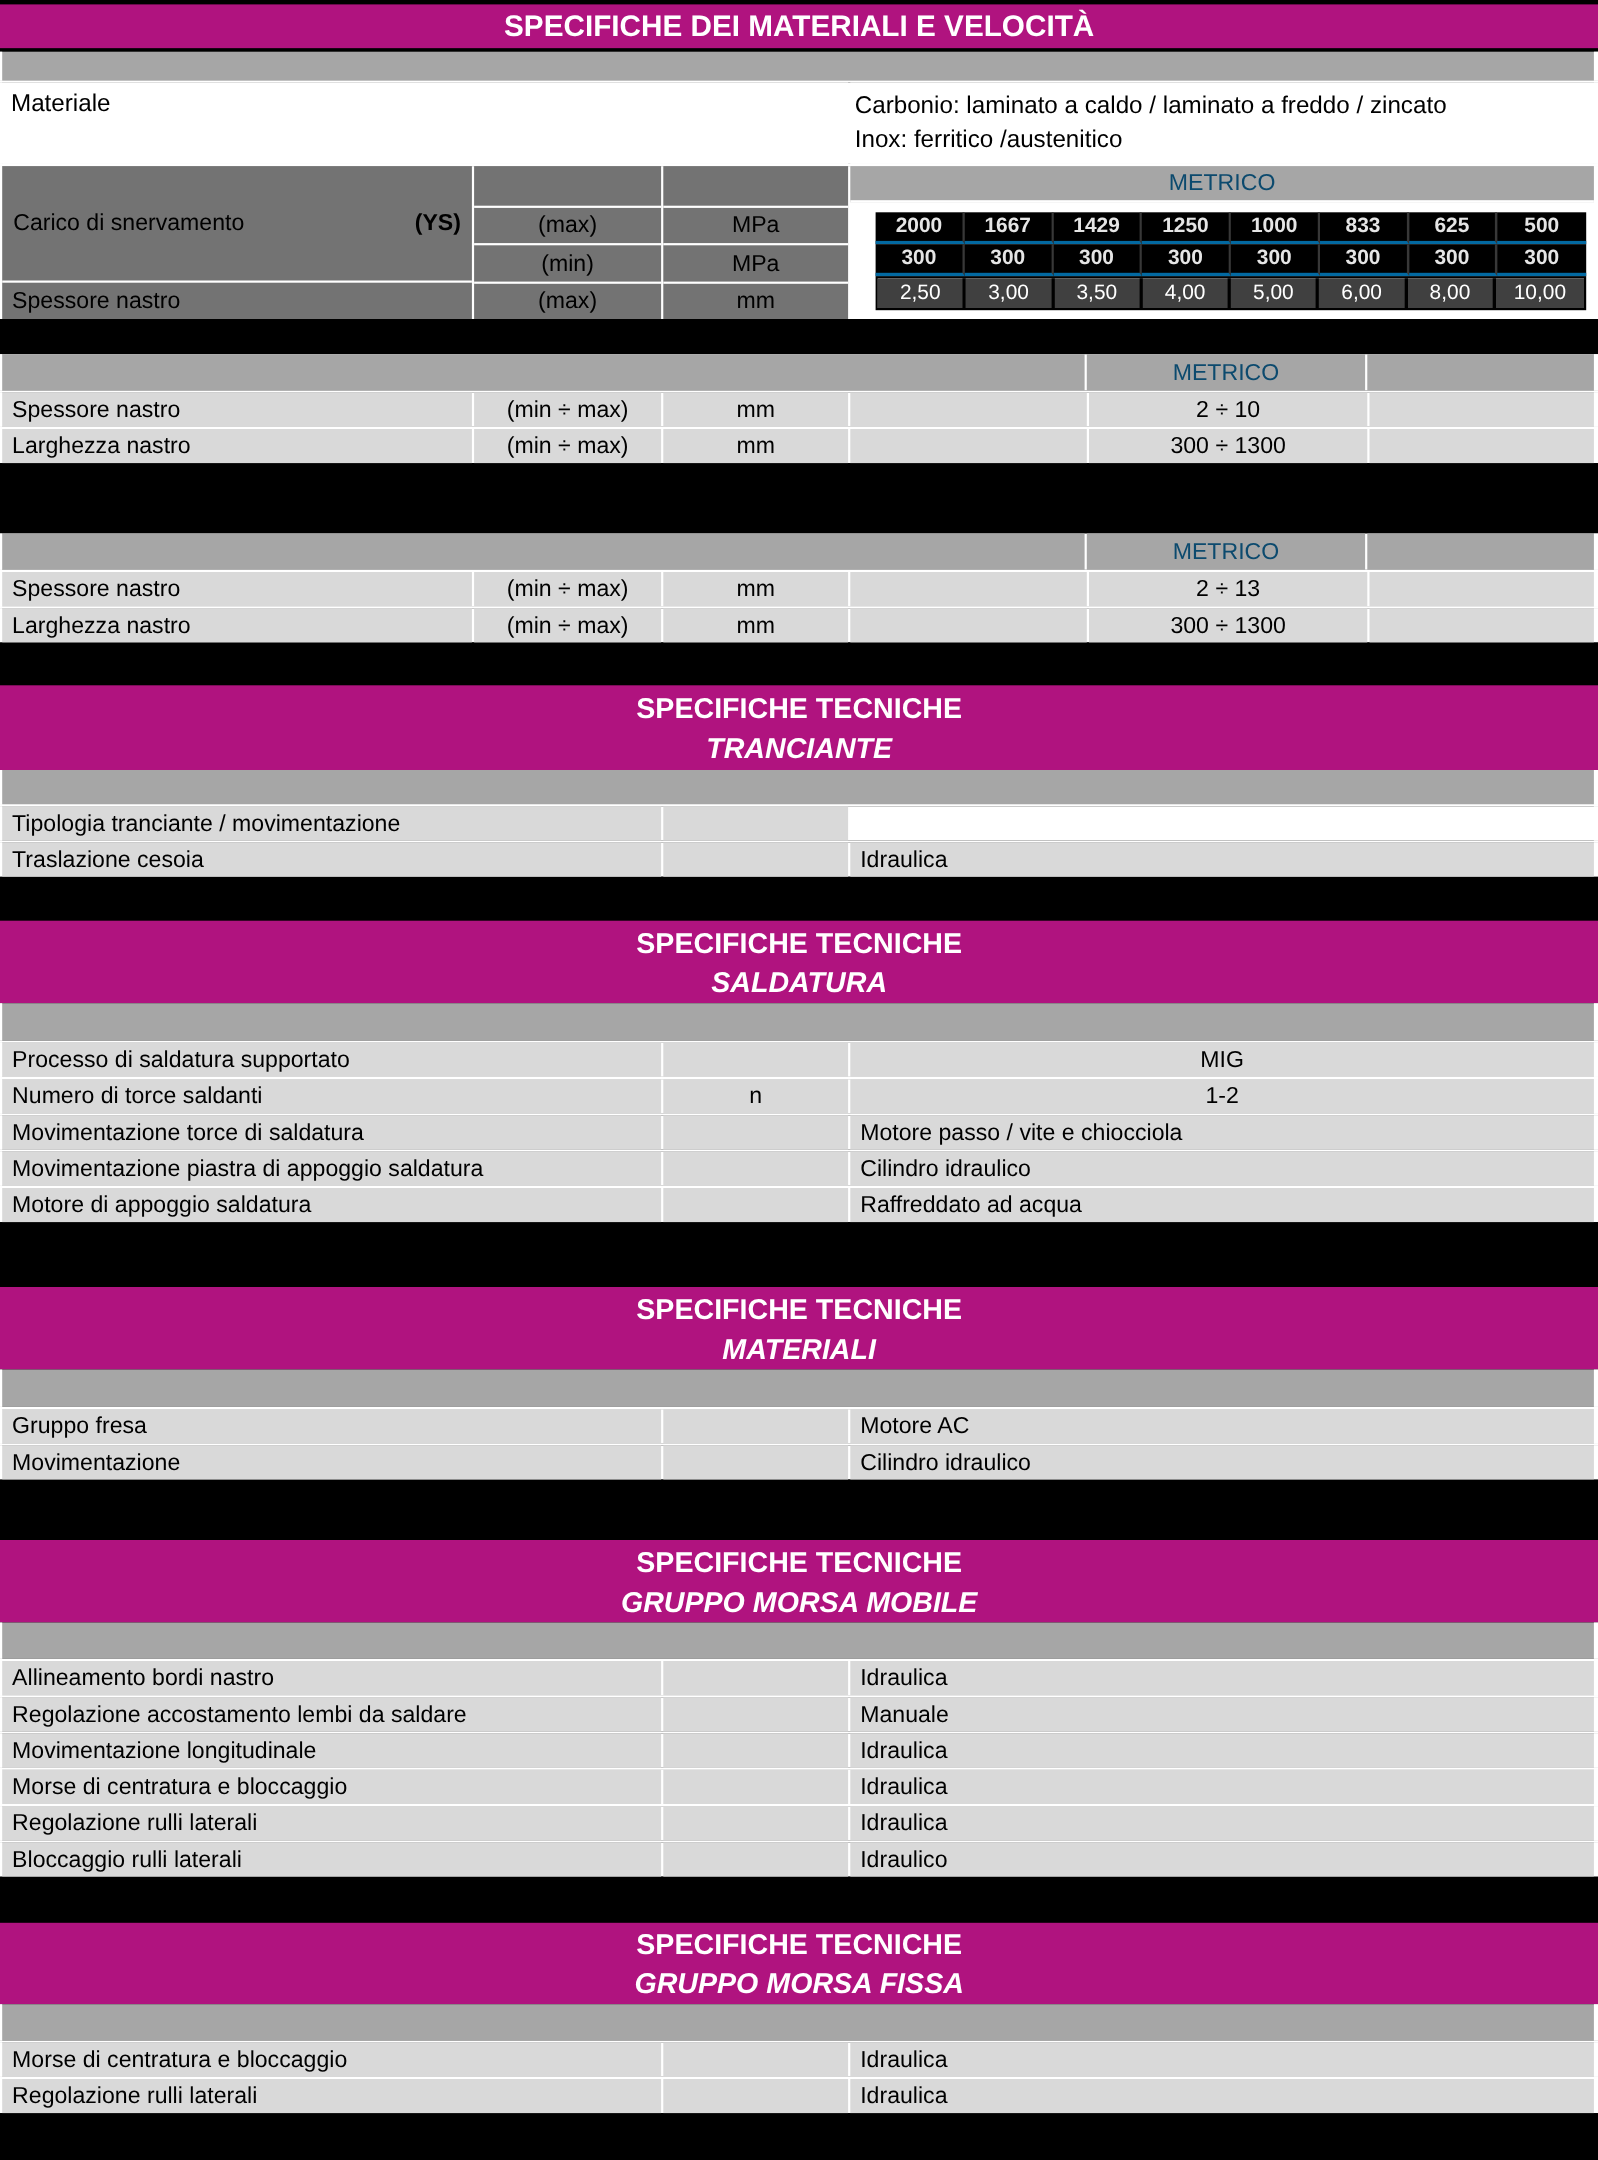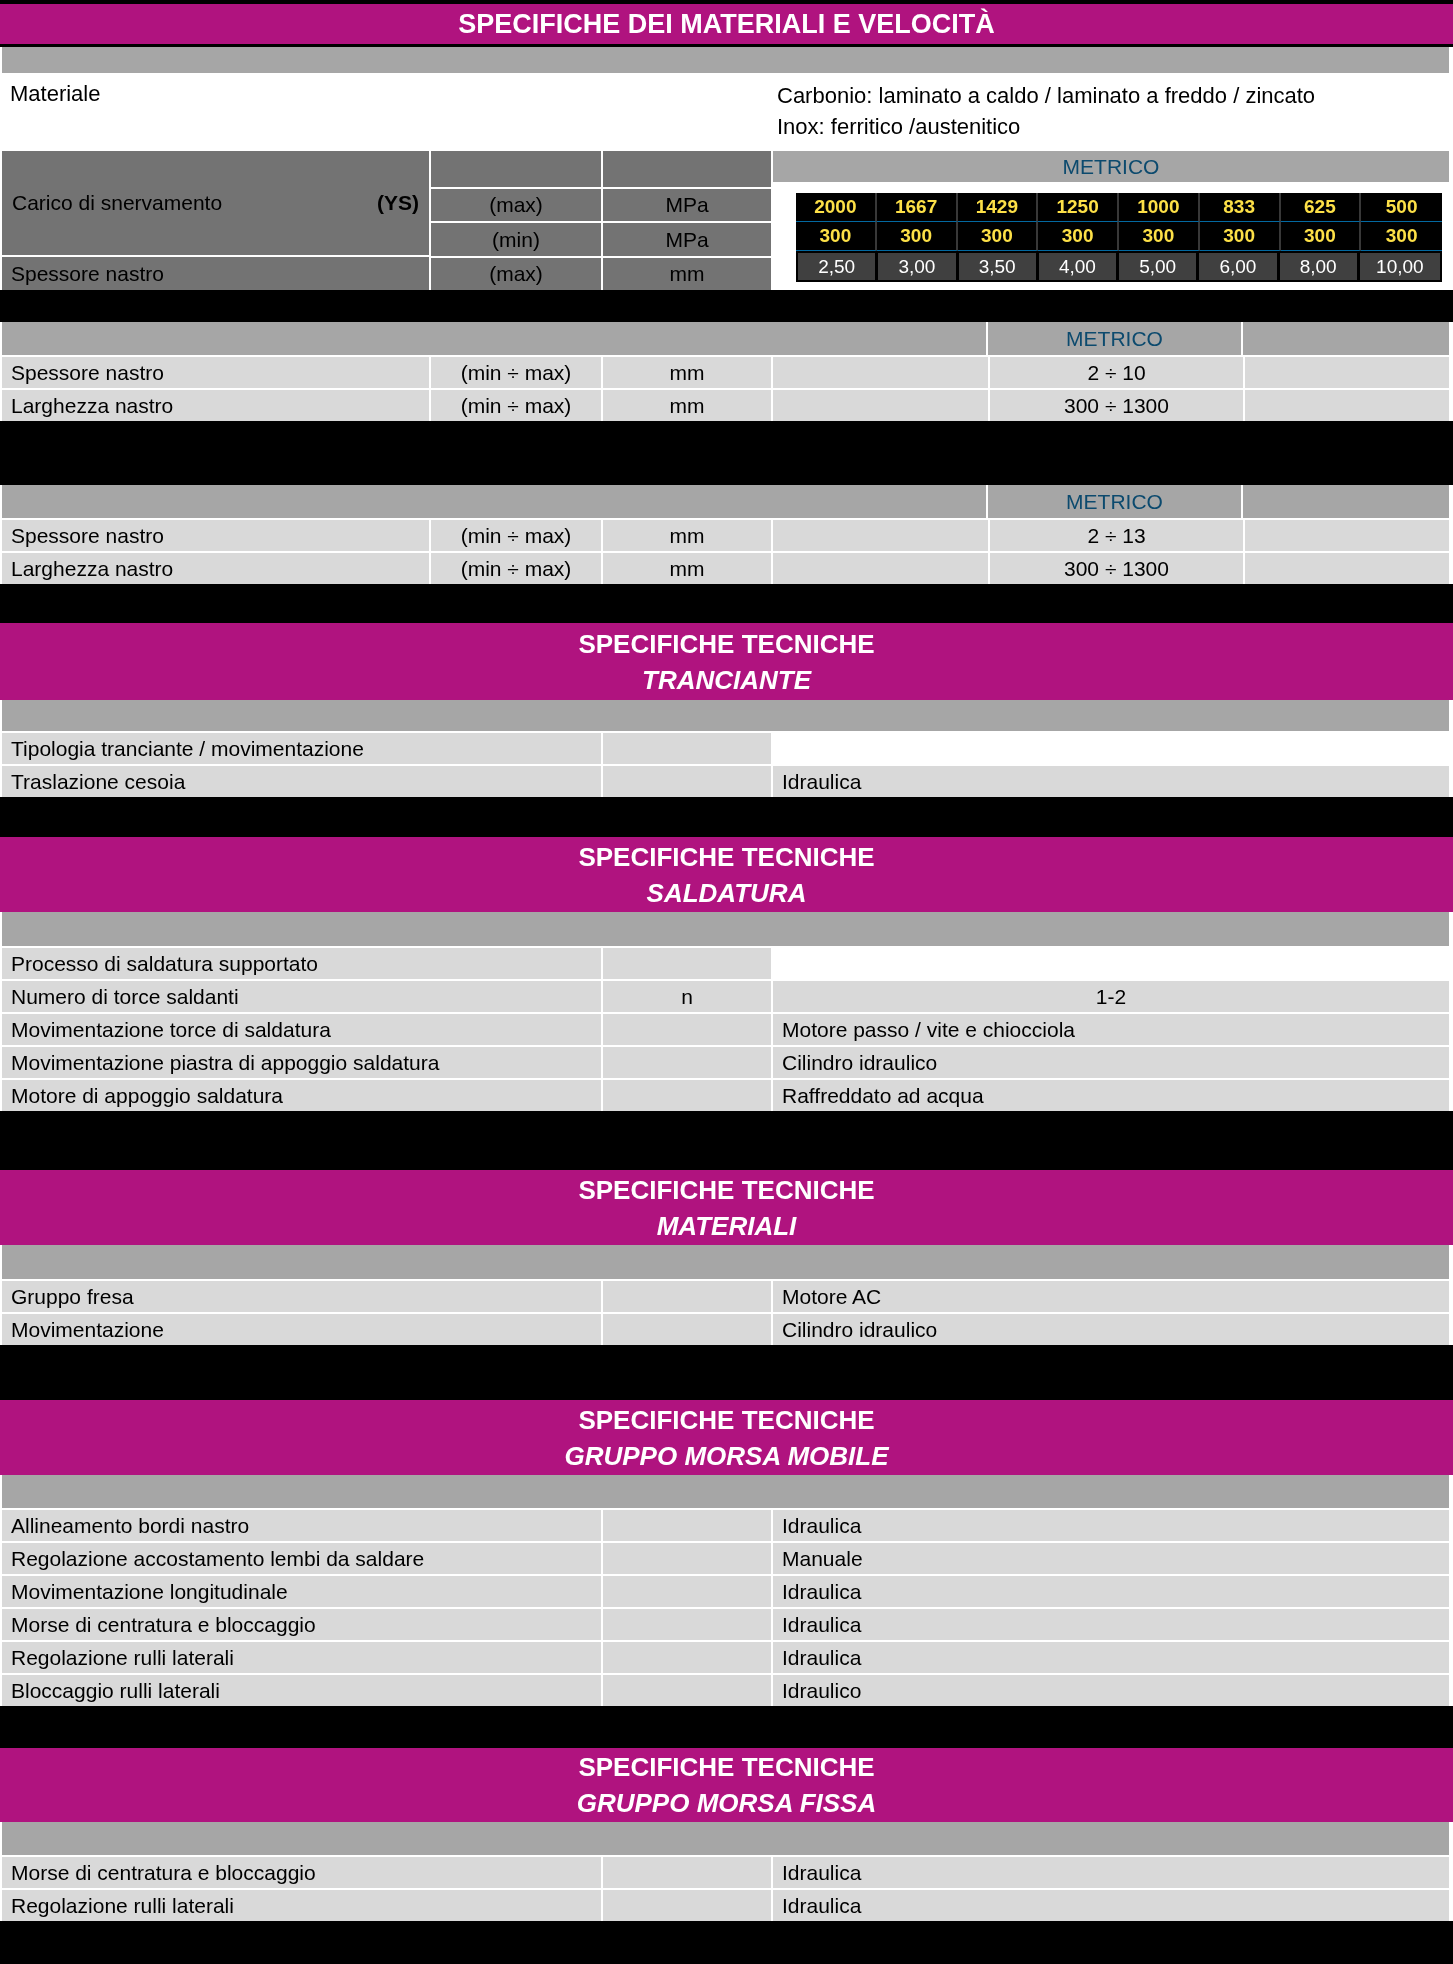--- a/index.html
+++ b/index.html
@@ -34,21 +34,21 @@
   .q1{height:38px;border-bottom:2px solid #fff;}
   .q2{height:34px;border-bottom:2px solid #fff;}
   .q3{height:35px;border-bottom:2px solid #fff;}
   .q4{height:32px;}
   .col4{background:#fff;display:flex;flex-direction:column;}
   .m-head{height:33px;background:#a6a6a6;border-bottom:2px solid #fff;display:flex;align-items:center;justify-content:center;box-sizing:border-box;}
   .m-body{height:106px;background:#fff;position:relative;}
   .mini{position:absolute;left:23px;top:9px;width:646px;}
   .mt-row{display:grid;grid-template-columns:repeat(8,1fr);height:29px;}
   .mt-row>div{display:flex;align-items:center;justify-content:center;box-sizing:border-box;font-size:19px;}
-  .mt-row.dark>div{background:#000;color:#fde047;font-weight:bold;border-right:2px solid #383838;border-bottom:1px solid #0369a1;}
+  .mt-row.dark>div{background:#000;color:#e5e5e5;font-weight:bold;border-right:2px solid #383838;border-bottom:3px solid #0369a1;}
   .mt-row.dark>div:last-child{border-right:none;}
   .mt-row.light{border:2px solid #000;height:31px;box-sizing:border-box;}
   .mt-row.light>div{background:#404040;color:#fff;border-right:3px solid #000;}
   .mt-row.light>div:last-child{border-right:none;}
 </style>
 </head>
 <body>
 
 <div class="doc">
 
@@ -203,20 +203,21 @@
 
   <div class="magenta" style="height:75px">
     <div class="t1">SPECIFICHE TECNICHE</div>
     <div class="t2">SALDATURA</div>
   </div>
   <div class="gray-band" style="height:34px"></div>
   <div class="wline"></div>
   <div class="grid-row spec-row">
     <div class="cell left">Processo di saldatura supportato</div>
     <div class="cell center"></div>
+    <div class="cell center">MIG</div>
   </div>
   <div class="wline"></div>
   <div class="grid-row spec-row">
     <div class="cell left">Numero di torce saldanti</div>
     <div class="cell center">n</div>
     <div class="cell center">1-2</div>
   </div>
   <div class="wline"></div>
   <div class="grid-row spec-row">
     <div class="cell left">Movimentazione torce di saldatura</div>

